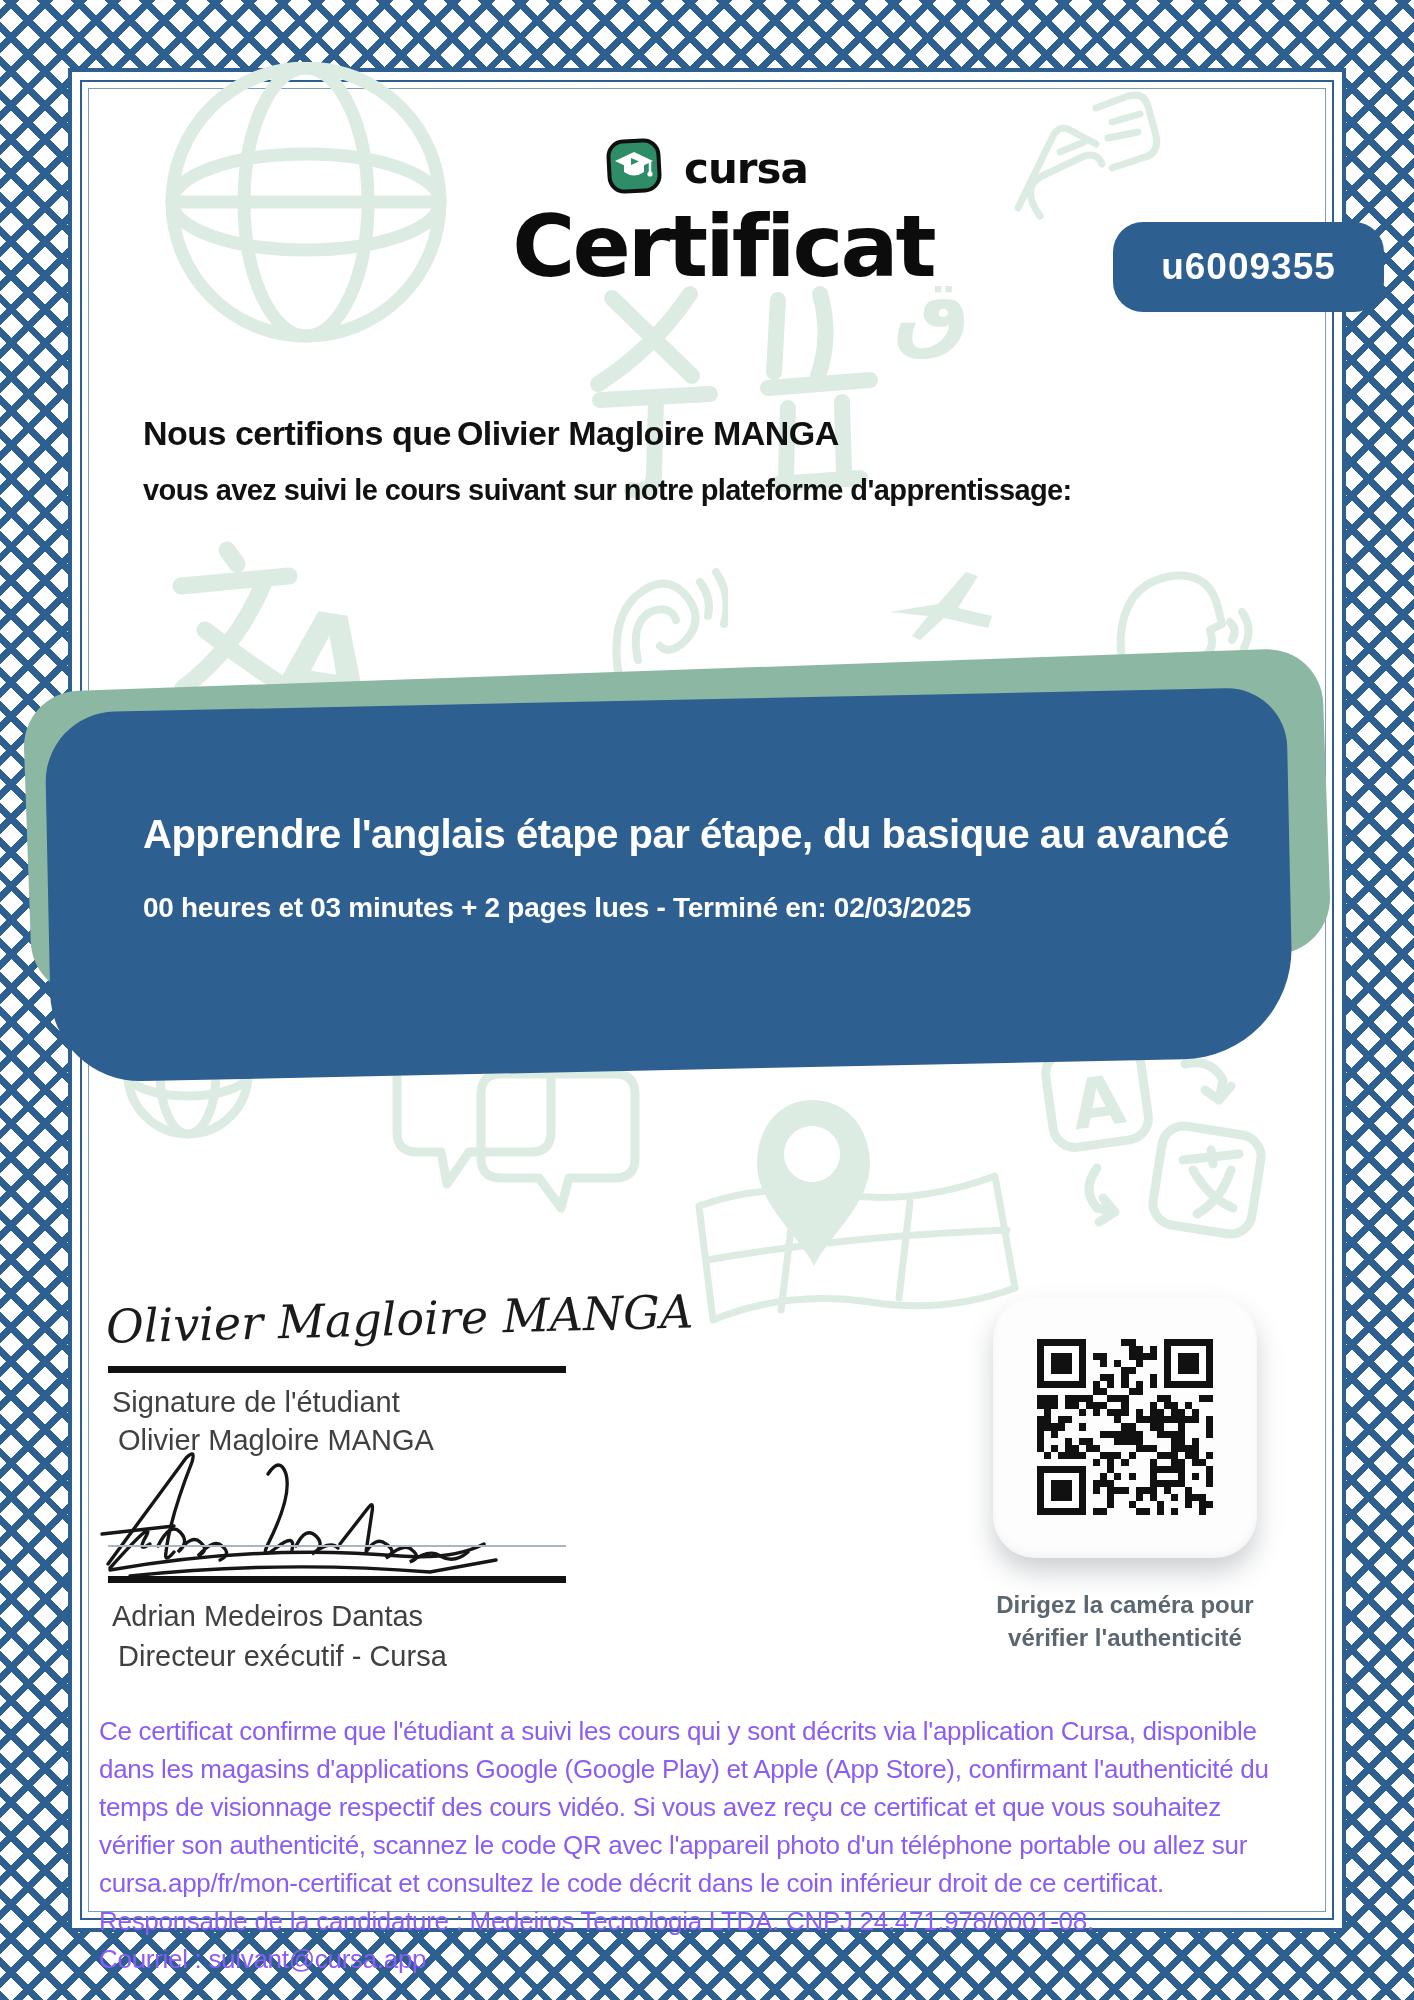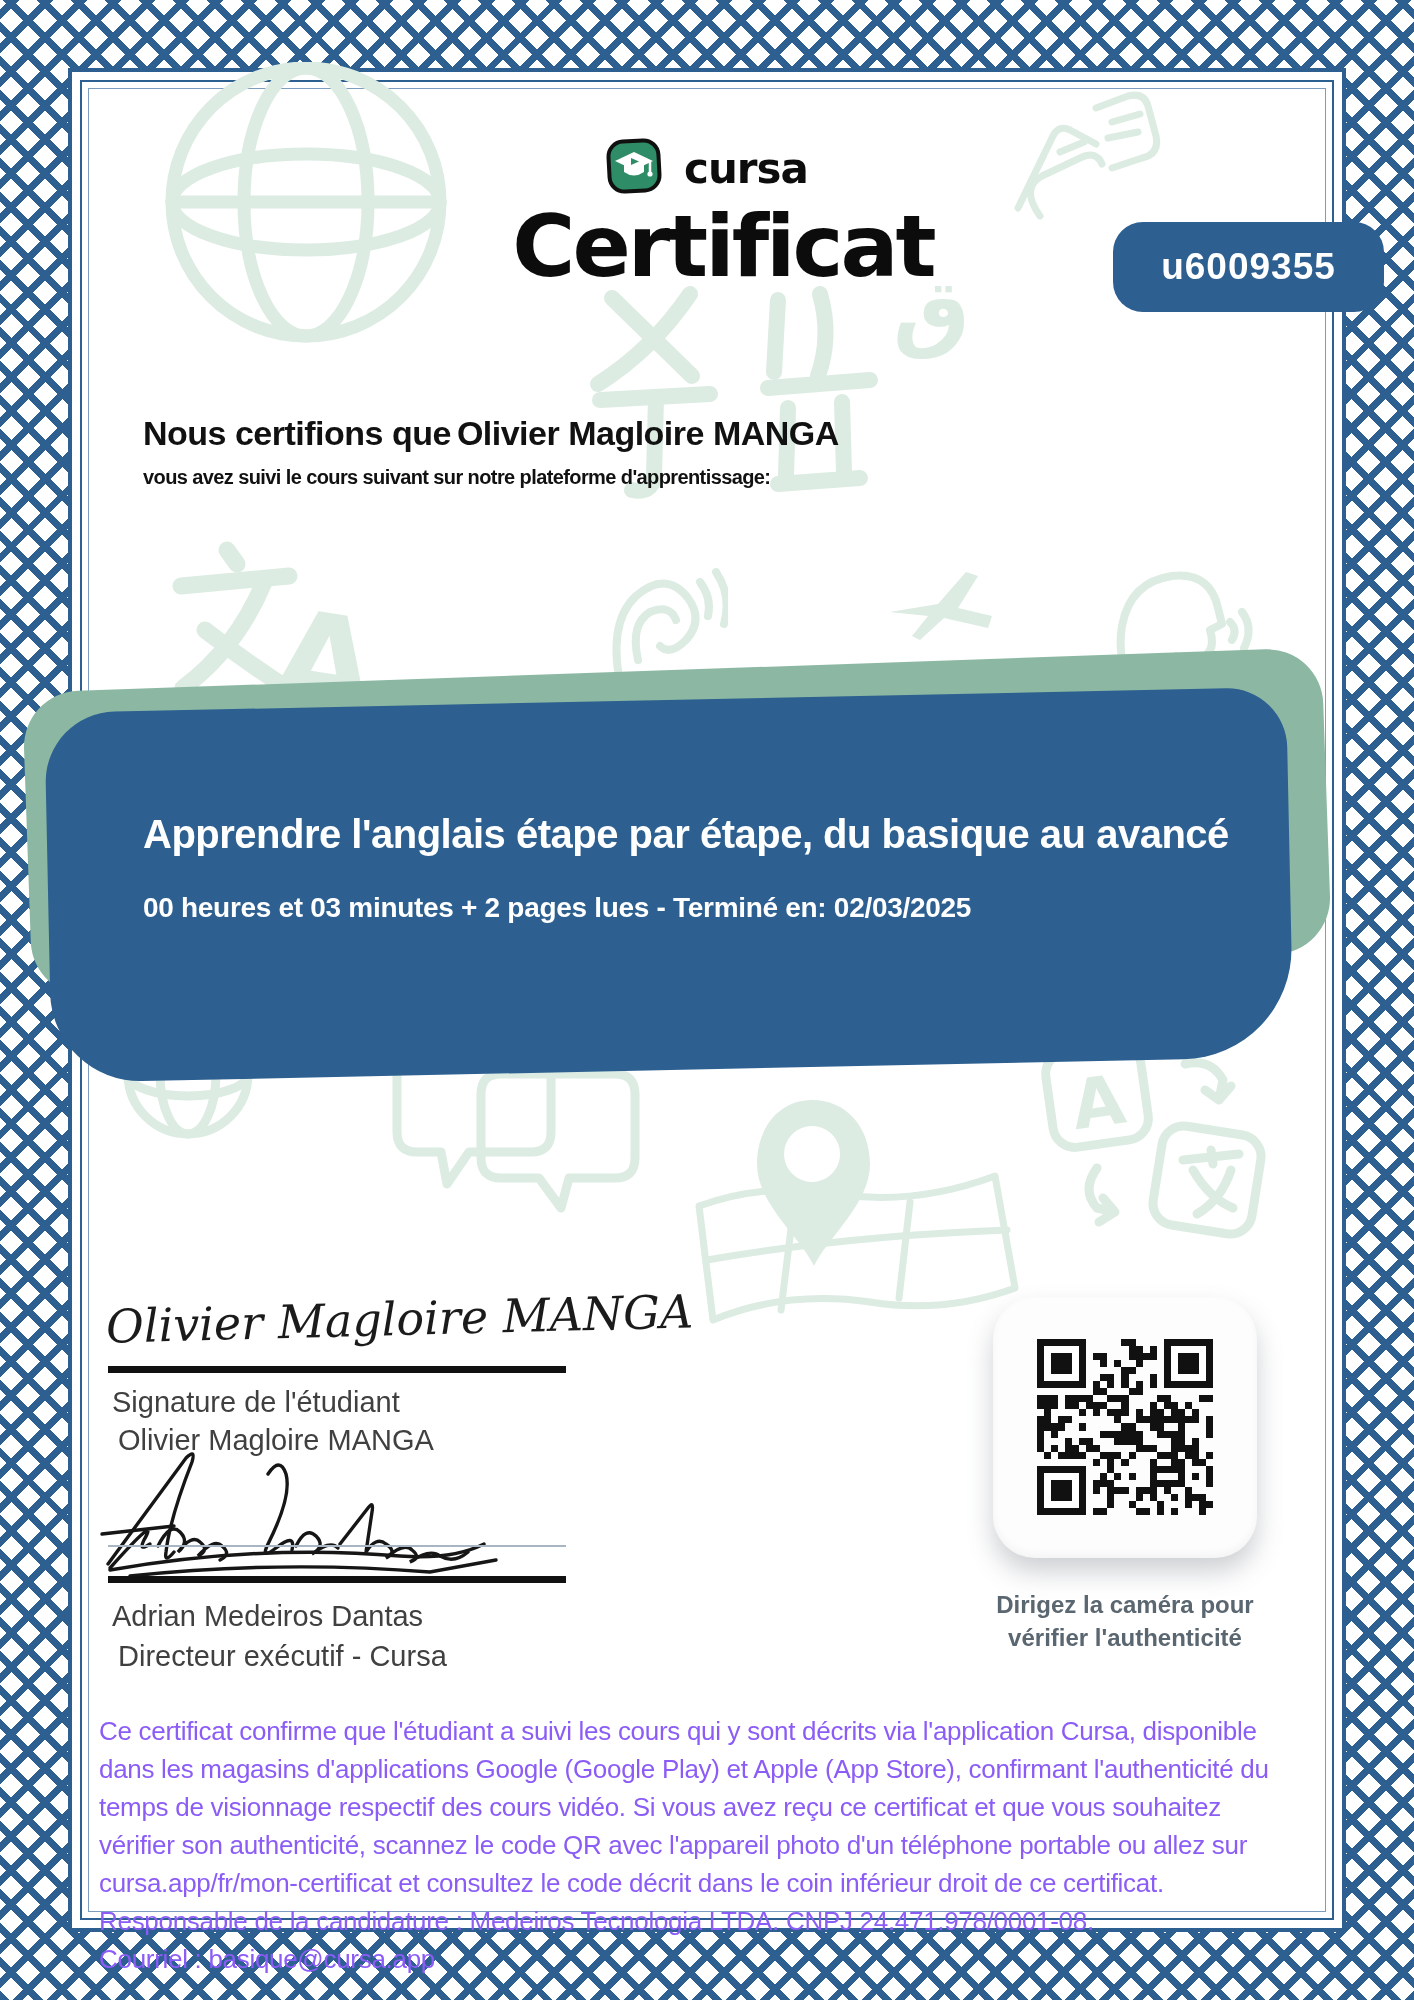--- a/index.html
+++ b/index.html
@@ -25,21 +25,21 @@
   .logo-text{font-family:"DejaVu Sans",sans-serif;font-weight:700;font-size:42px;letter-spacing:-1px;color:#0d0d0d;}
   .cert-title{position:absolute;top:196px;left:0;width:100%;text-align:center;z-index:6;
     font-family:"DejaVu Sans",sans-serif;font-weight:700;font-size:86px;letter-spacing:-3px;color:#0c0c0c;padding-left:16px;}
   .id-badge{position:absolute;left:1077px;top:222px;width:271px;height:90px;background:#2d6090;
     border-radius:30px;display:flex;align-items:center;justify-content:center;z-index:7;margin-left:36px;}
   .id-badge span{color:#fff;font-size:37px;font-weight:600;letter-spacing:1px;}
   
   .intro{position:absolute;left:143px;top:414px;z-index:6;color:#111;}
   .intro .l1{font-size:34px;font-weight:700;letter-spacing:-0.5px;}
   .intro .l1 .name{margin-left:6px;}
-  .intro .l2{font-size:20px;font-weight:700;letter-spacing:-0.6px;margin-top:13px;}
+  .intro .l2{font-size:29px;font-weight:700;letter-spacing:-0.6px;margin-top:21px;}
   
   .band-green{position:absolute;left:27px;top:670px;width:1300px;height:305px;background:#8cb8a3;
     border-radius:56px;transform:rotate(-2deg);z-index:5;}
   .band-blue{position:absolute;left:48px;top:700px;width:1242px;height:370px;background:#2d6090;
     border-radius:70px 60px 110px 90px;transform:rotate(-1.2deg);z-index:5;}
   .course-title{position:absolute;left:143px;top:812px;width:1130px;z-index:6;color:#fff;
     font-size:40px;font-weight:700;letter-spacing:-0.5px;}
   .course-details{position:absolute;left:143px;top:892px;width:1100px;z-index:6;color:#fff;
     font-size:28px;font-weight:700;letter-spacing:-0.3px;}
   
@@ -473,16 +473,16 @@
     <div>vérifier l'authenticité</div>
   </div>
 
   <div class="footer">
     <div>Ce certificat confirme que l'étudiant a suivi les cours qui y sont décrits via l'application Cursa, disponible</div>
     <div>dans les magasins d'applications Google (Google Play) et Apple (App Store), confirmant l'authenticité du</div>
     <div>temps de visionnage respectif des cours vidéo. Si vous avez reçu ce certificat et que vous souhaitez</div>
     <div>vérifier son authenticité, scannez le code QR avec l'appareil photo d'un téléphone portable ou allez sur</div>
     <div>cursa.app/fr/mon-certificat et consultez le code décrit dans le coin inférieur droit de ce certificat.</div>
     <div>Responsable de la candidature : Medeiros Tecnologia LTDA. CNPJ 24.471.978/0001-08.</div>
-    <div>Courriel : basique@cursa.app</div>
+    <div>Courriel : suivant@cursa.app</div>
   </div>
 
 </div>
 
 </body></html>

